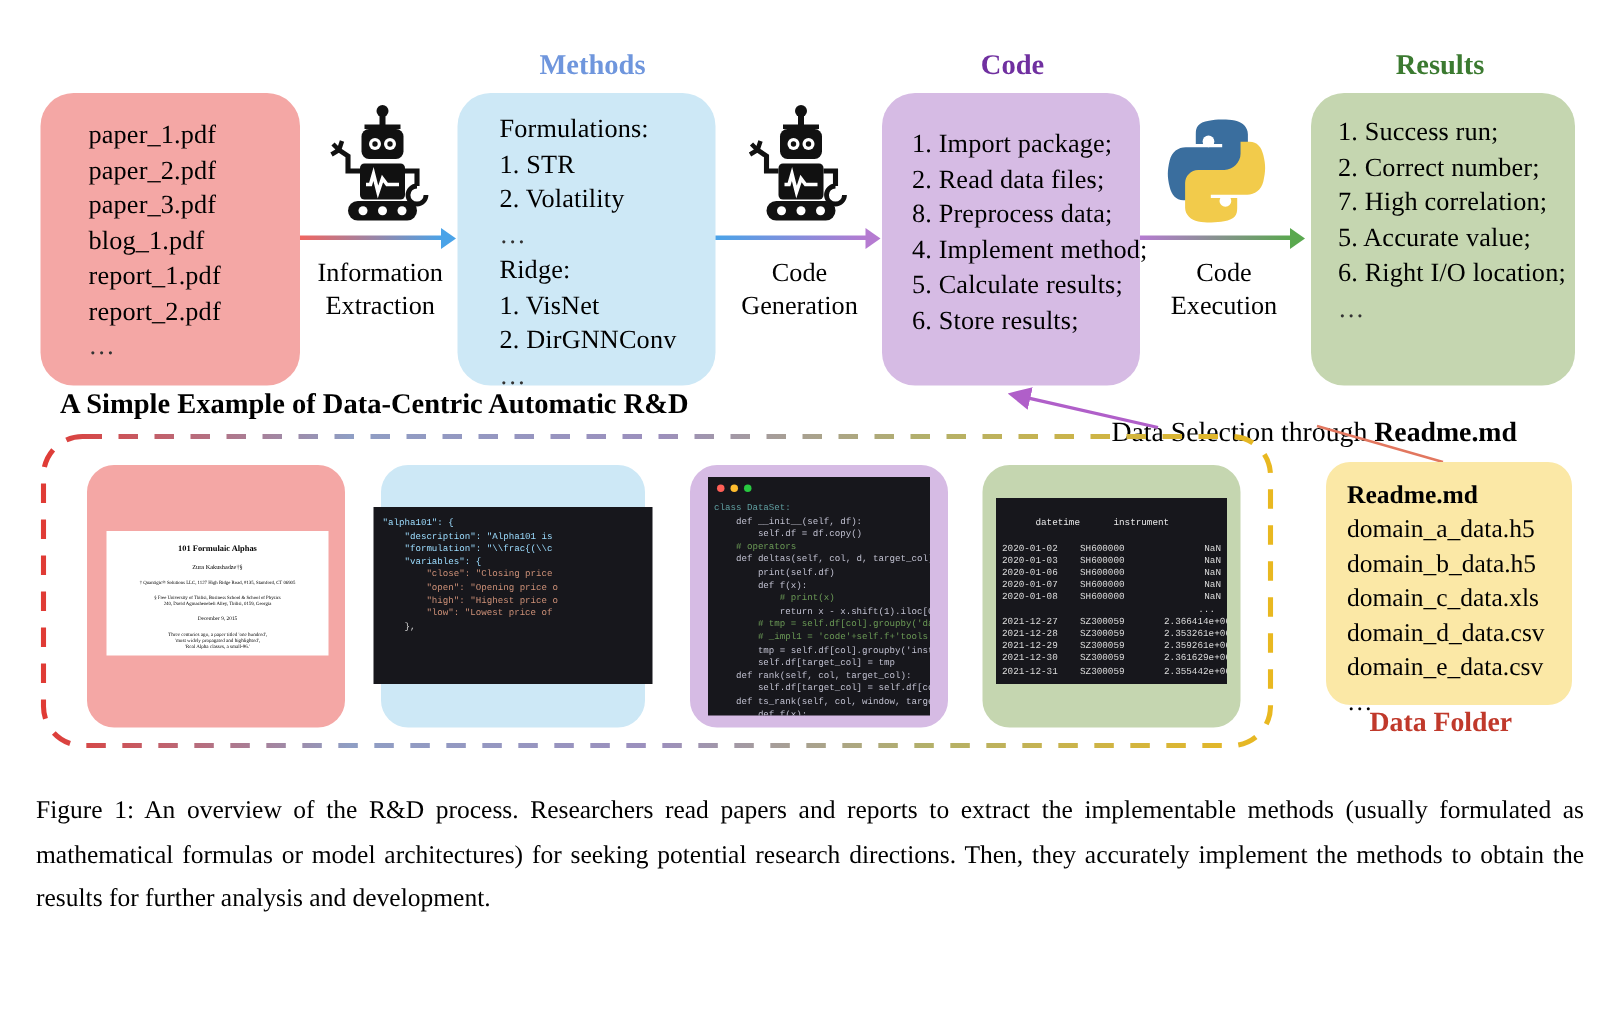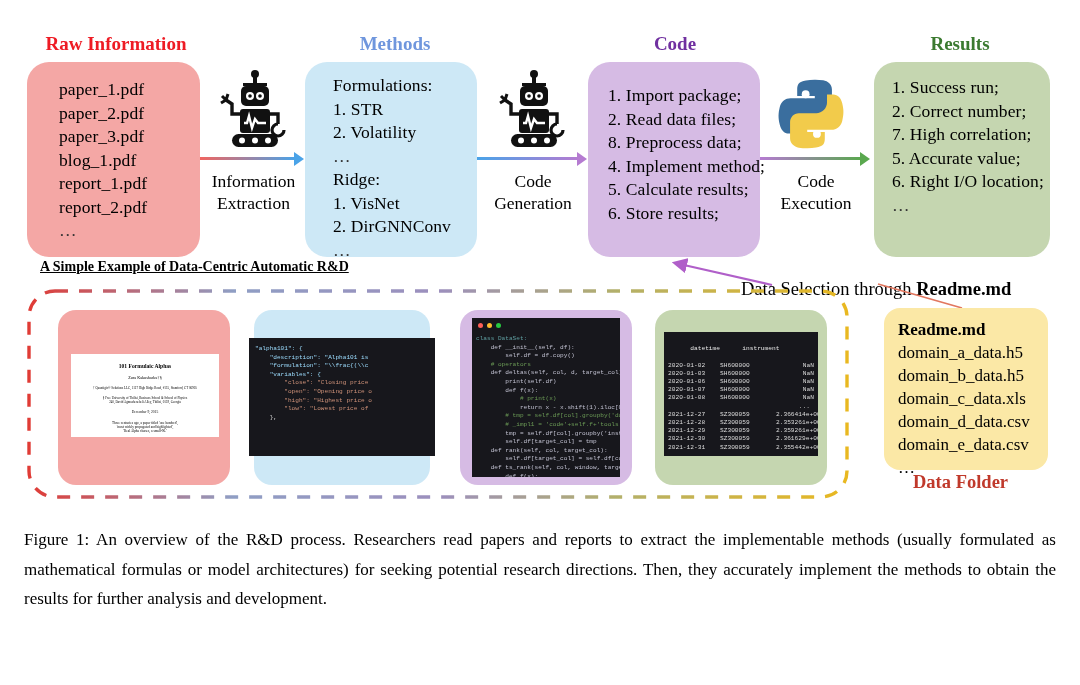--- a/index.html
+++ b/index.html
@@ -36,22 +36,22 @@
   .arrow-label{
     position:absolute;text-align:center;font-size:17.5px;line-height:22px;
     font-family:"Liberation Serif",serif;
   }
 
   
   .icon{position:absolute;}
 
   
   .mid-caption{
-    position:absolute;font-weight:bold;font-size:14px;
-    font-family:"Liberation Serif",serif;white-space:nowrap;text-decoration:underline;
+    position:absolute;font-weight:bold;font-size:19px;
+    font-family:"Liberation Serif",serif;white-space:nowrap;
   }
   .mid-caption2{
     position:absolute;font-size:18.5px;
     font-family:"Liberation Serif",serif;white-space:nowrap;
   }
   .mid-caption2 b{font-weight:bold;}
 
   
   .thumb{position:absolute;border-radius:18px;}
   .screen{position:absolute;background:#17171c;overflow:hidden;}
@@ -80,21 +80,20 @@
   .fig-caption{
     position:absolute;font-size:17px;line-height:29.5px;
     font-family:"Liberation Serif",serif;text-align:justify;
   }
 </style>
 </head>
 <body>
 
 <div class="stage">
 
-  <div class="col-title" style="left:16px;top:33px;width:200px;color:#ee1b24;">Raw Information</div>
   <div class="col-title" style="left:300px;top:33px;width:190px;color:#6f96dd;">Methods</div>
   <div class="col-title" style="left:590px;top:33px;width:170px;color:#7030a0;">Code</div>
   <div class="col-title" style="left:880px;top:33px;width:160px;color:#3b7a30;">Results</div>
 
   <div class="panel" style="left:27px;top:62px;width:173px;height:195px;background:#f4a7a5;padding-left:32px;padding-top:16px;">
     <div class="line">paper_1.pdf</div>
     <div class="line">paper_2.pdf</div>
     <div class="line">paper_3.pdf</div>
     <div class="line">blog_1.pdf</div>
     <div class="line">report_1.pdf</div>

